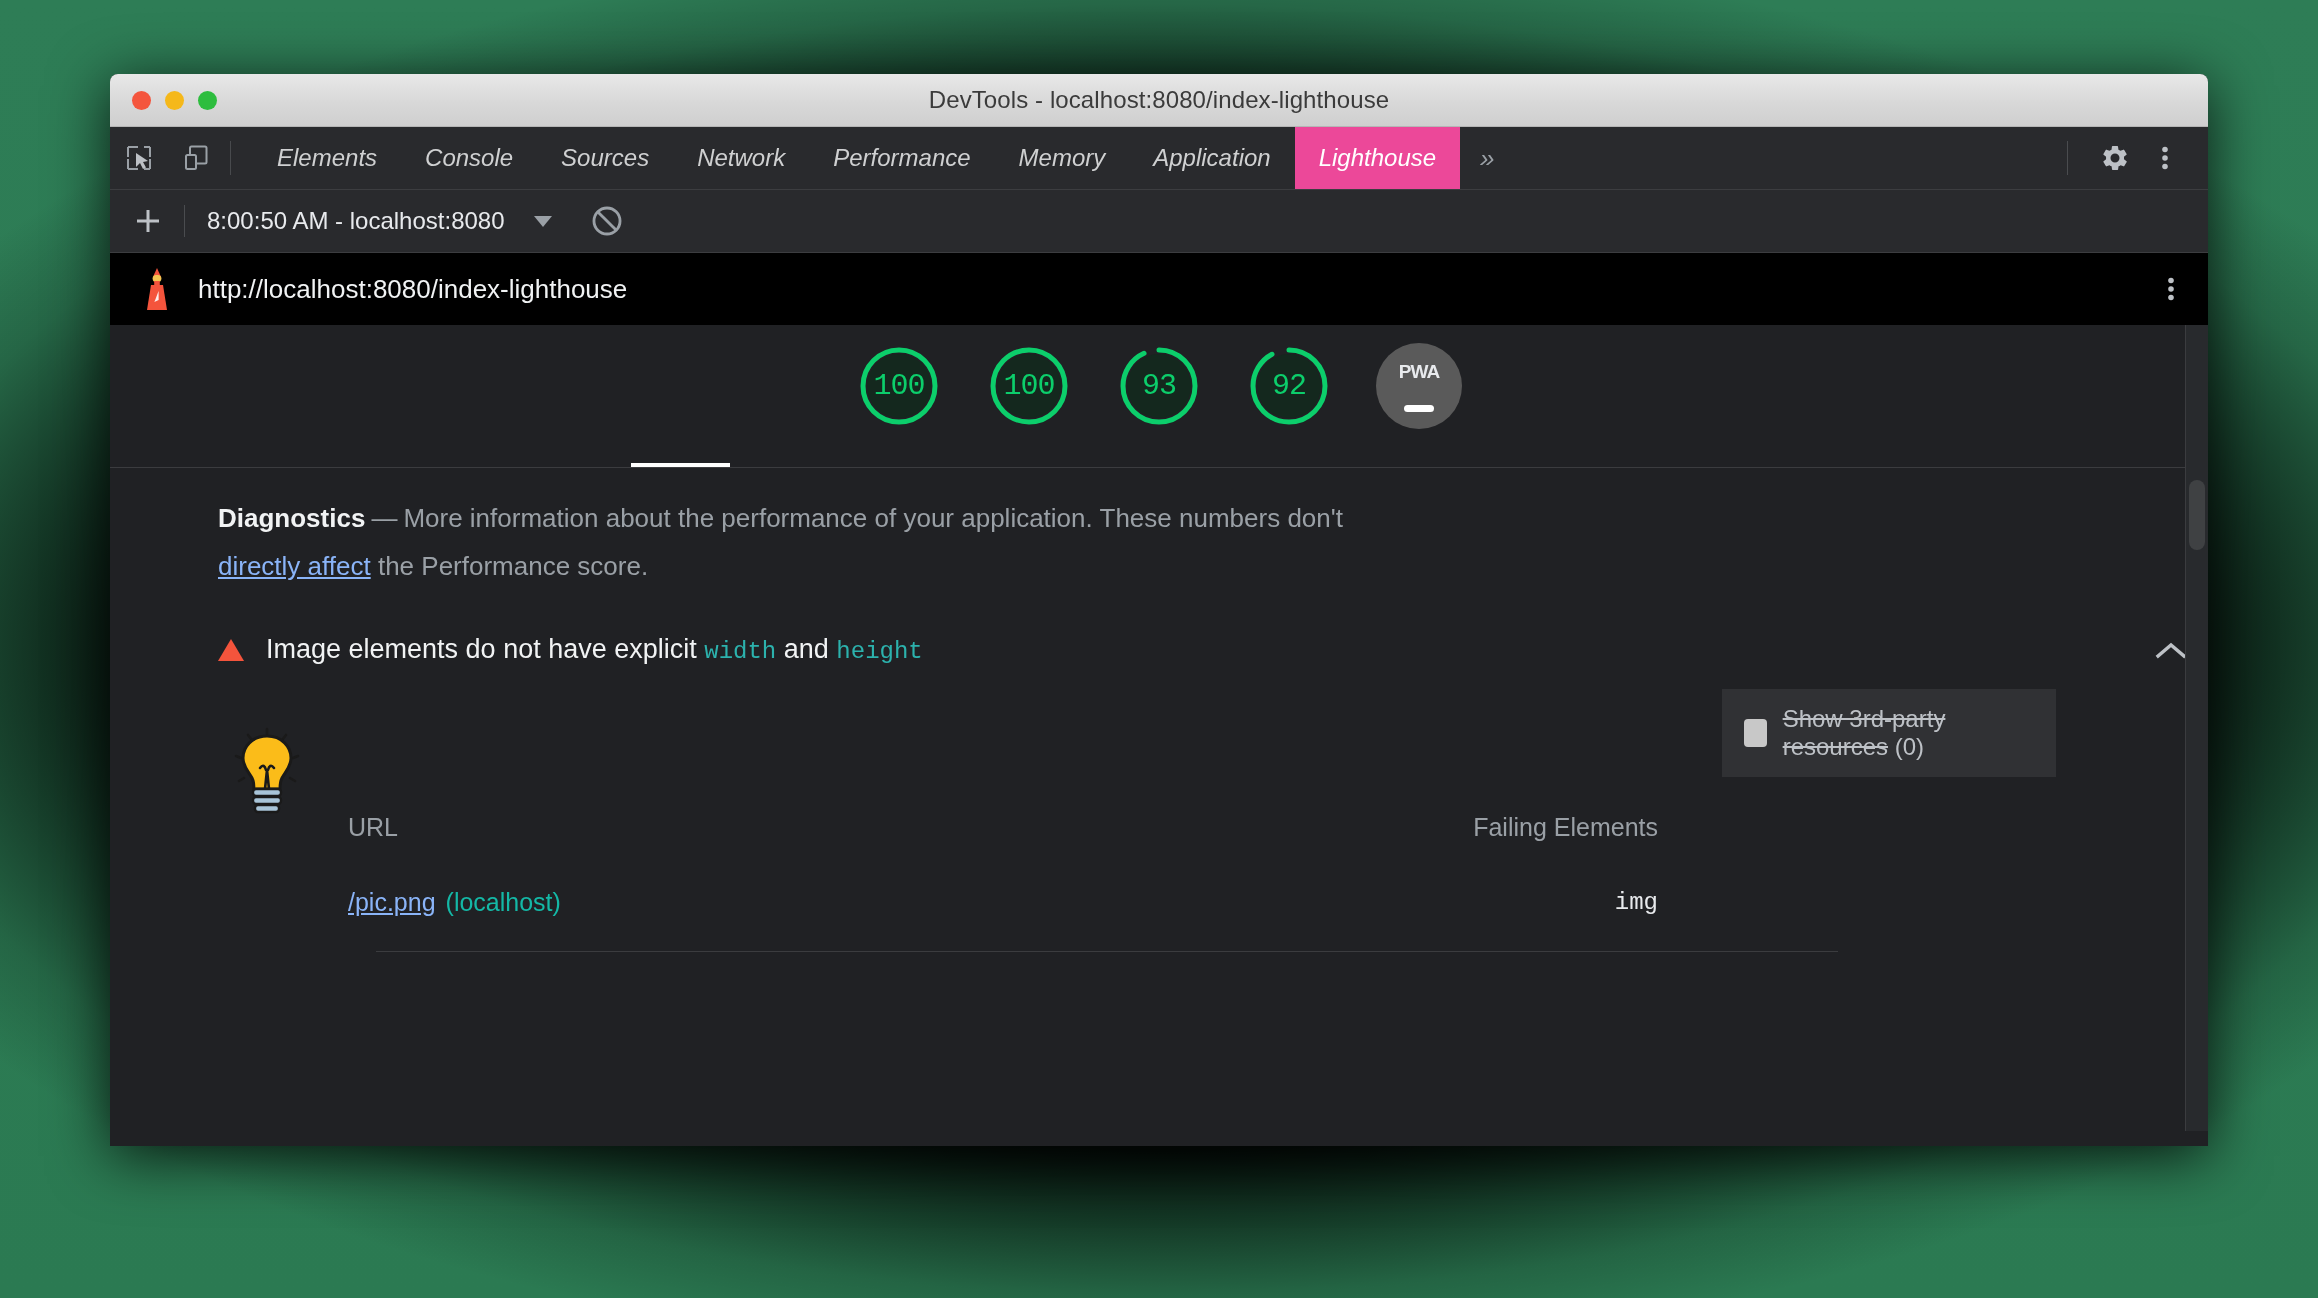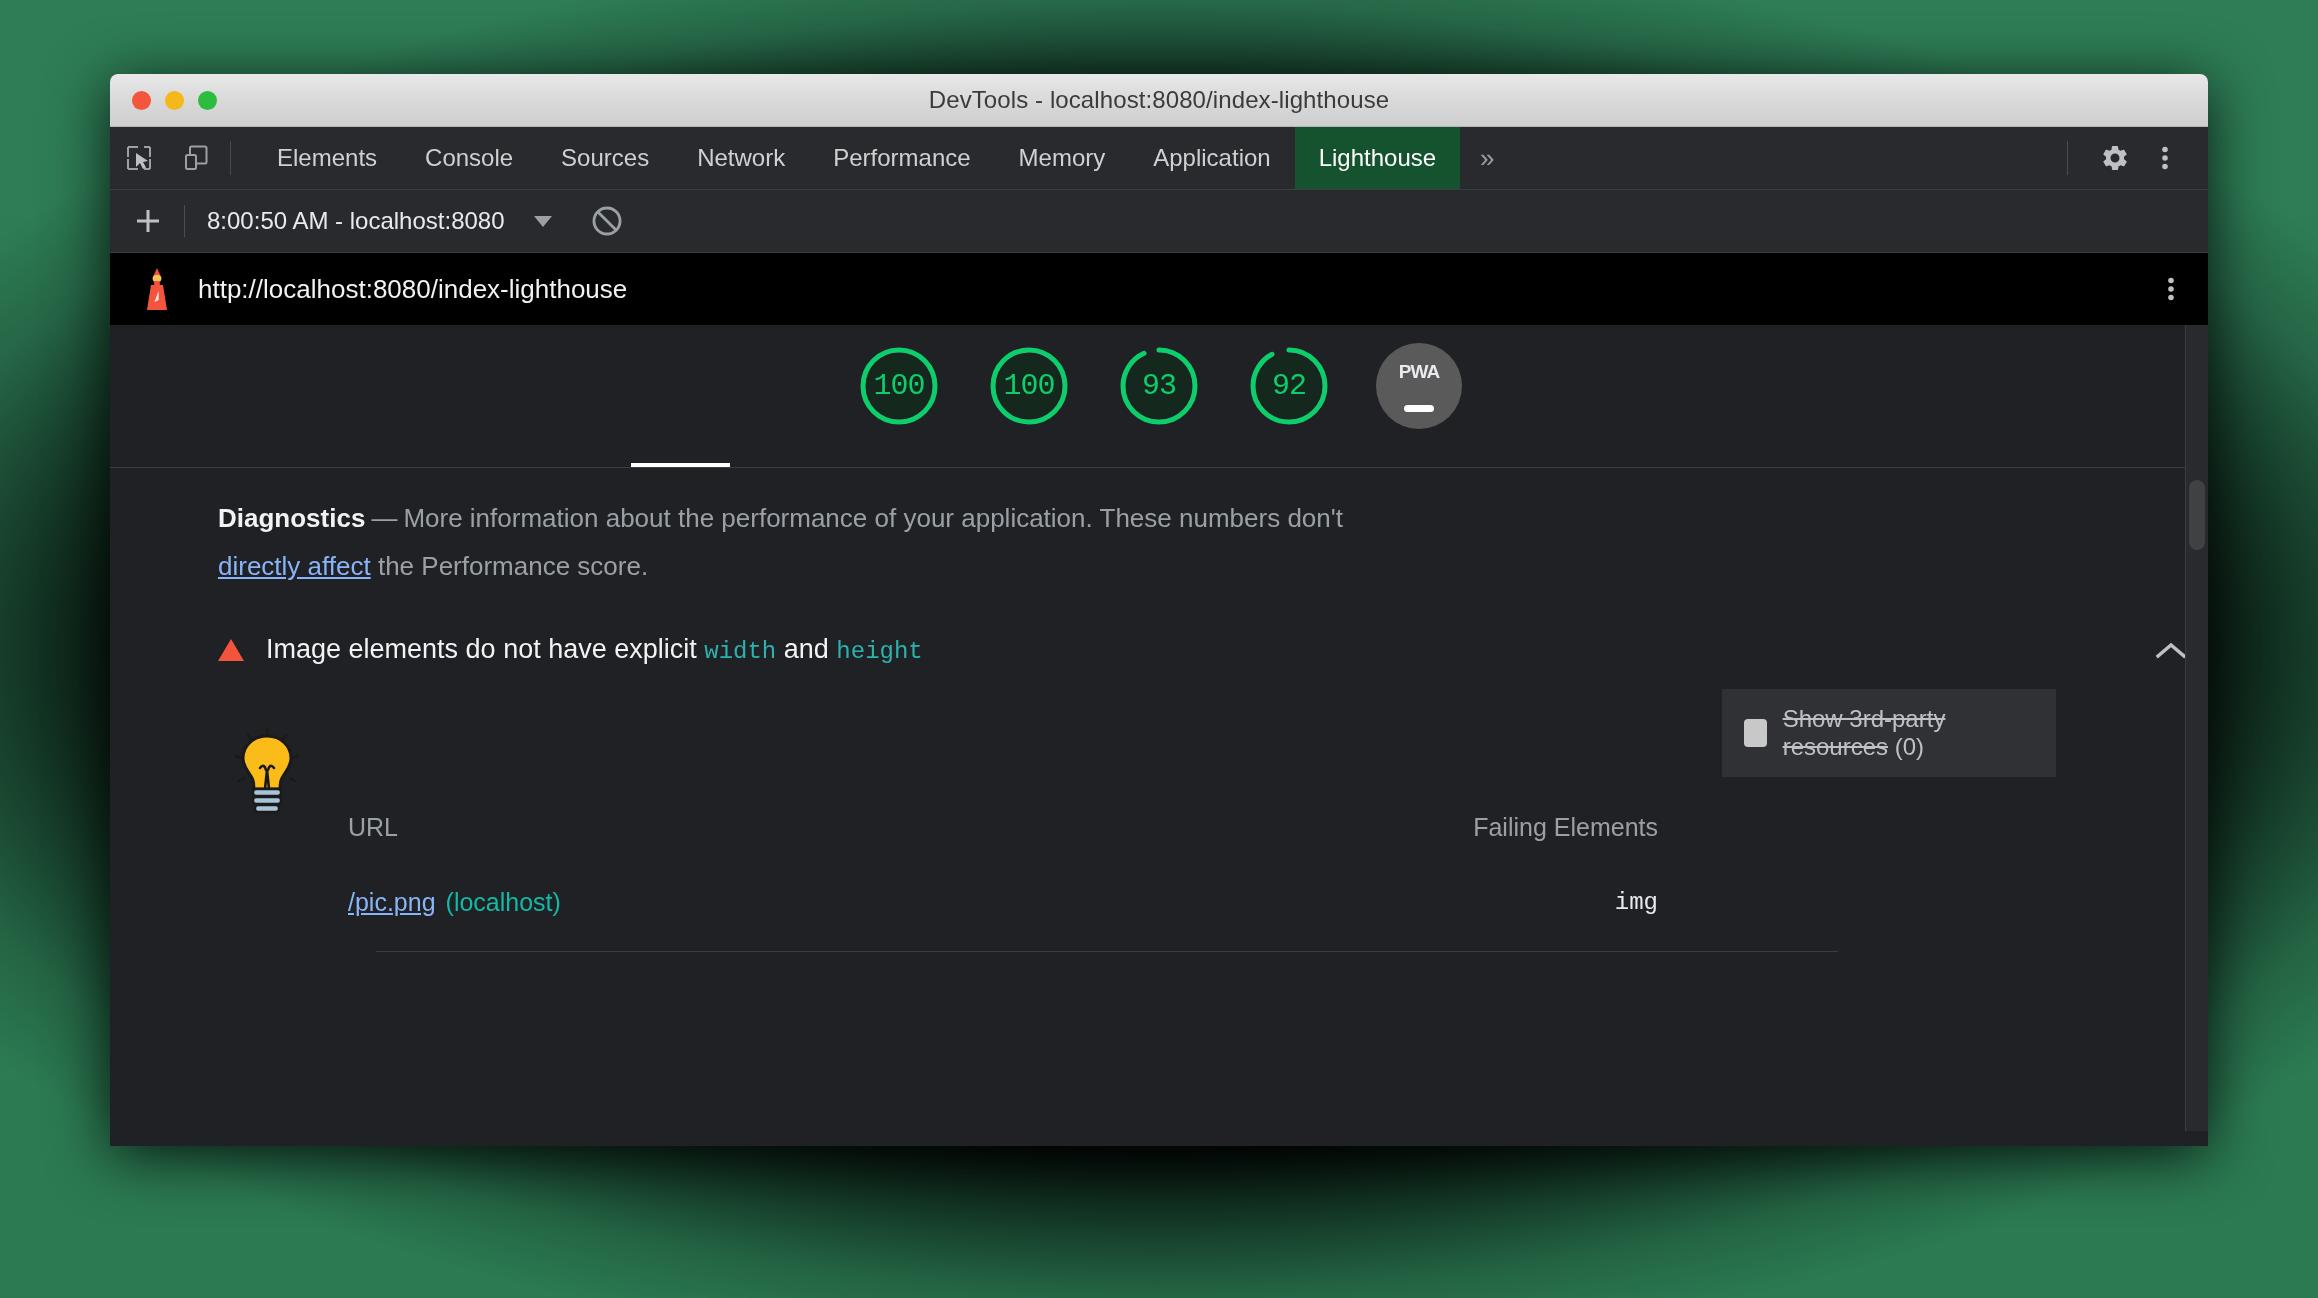--- a/index.html
+++ b/index.html
@@ -60,20 +60,21 @@
     color: #3b3b3b;
     letter-spacing: .1px;
   }
   
   .tabstrip {
     display: flex;
     align-items: stretch;
     height: 62px;
     background: #292a2d;
     border-bottom: 1px solid #3c3d40;
+    font-style: italic;
   }
   .tool-btn {
     width: 58px;
     display: flex;
     align-items: center;
     justify-content: center;
   }
   .tool-btn svg { display:block; }
   .vsep {
     width: 1px;
@@ -87,21 +88,21 @@
   }
   .tab {
     display: flex;
     align-items: center;
     padding: 0 24px;
     font-size: 24px;
     color: #cfd0d1;
     white-space: nowrap;
   }
   .tab.active {
-    background: #14532d;
+    background: #ec4899;
     color: #ffffff;
   }
   .chev-more {
     display: flex;
     align-items: center;
     padding: 0 20px;
     color: #9aa0a6;
     font-size: 26px;
   }
   .tabstrip-right {

